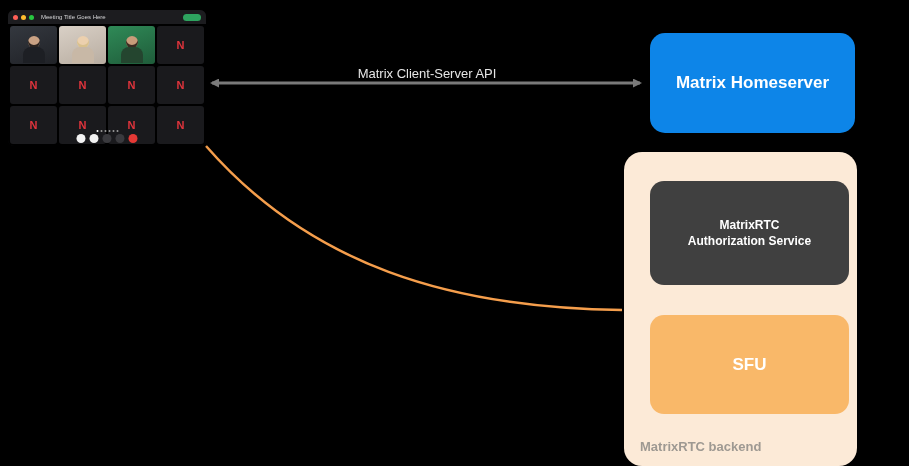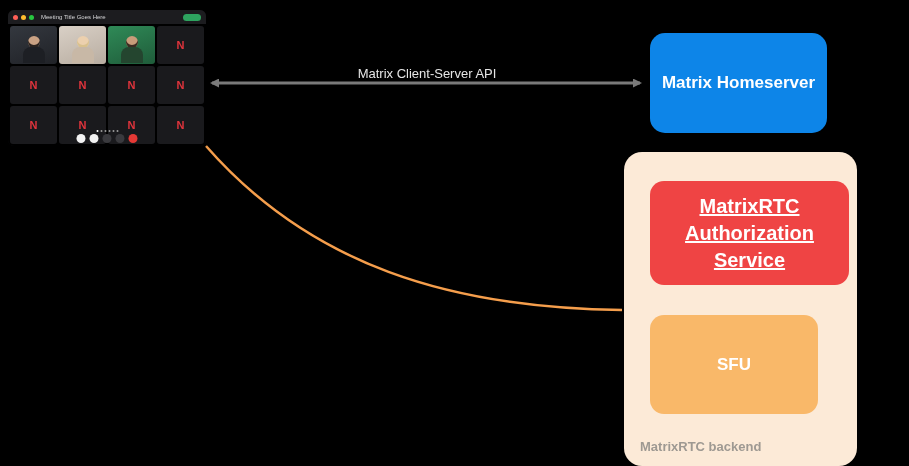--- a/index.html
+++ b/index.html
@@ -18,40 +18,40 @@
   #wires{position:absolute;left:0;top:0;width:909px;height:466px;pointer-events:none;}
 
   
   .api-label{
     position:absolute;left:427px;top:66px;transform:translateX(-50%);
     color:#e5e5e5;font-size:13px;font-weight:normal;white-space:nowrap;
   }
 
   
   .homeserver{
-    position:absolute;left:650px;top:33px;width:177px;height:100px;
+    position:absolute;left:650px;top:33px;width:205px;height:100px;
     background:#0d85e8;border-radius:15px;
     display:flex;align-items:center;justify-content:center;
     color:#fff;font-size:17px;font-weight:bold;text-align:center;
   }
 
   
   .backend{
     position:absolute;left:624px;top:152px;width:233px;height:314px;
     background:#fcead7;border-radius:18px;
   }
   .auth-box{
     position:absolute;left:26px;top:29px;width:199px;height:104px;
-    background:#ef4444;border-radius:14px;
+    background:#404040;border-radius:14px;
     display:flex;align-items:center;justify-content:center;
-    color:#fff;font-size:20px;font-weight:bold;text-align:center;line-height:1.35;text-decoration:underline;
+    color:#fff;font-size:12px;font-weight:bold;text-align:center;line-height:1.35;
   }
   .auth-box span{display:block;max-width:140px;}
   .sfu-box{
-    position:absolute;left:26px;top:163px;width:168px;height:99px;
+    position:absolute;left:26px;top:163px;width:199px;height:99px;
     background:#f9b869;border-radius:14px;
     display:flex;align-items:center;justify-content:center;
     color:#fff;font-size:17px;font-weight:bold;
   }
   .backend-caption{
     position:absolute;left:16px;bottom:12px;
     color:#9e9992;font-size:13px;font-weight:bold;margin-top:41px;
   }
 
   

